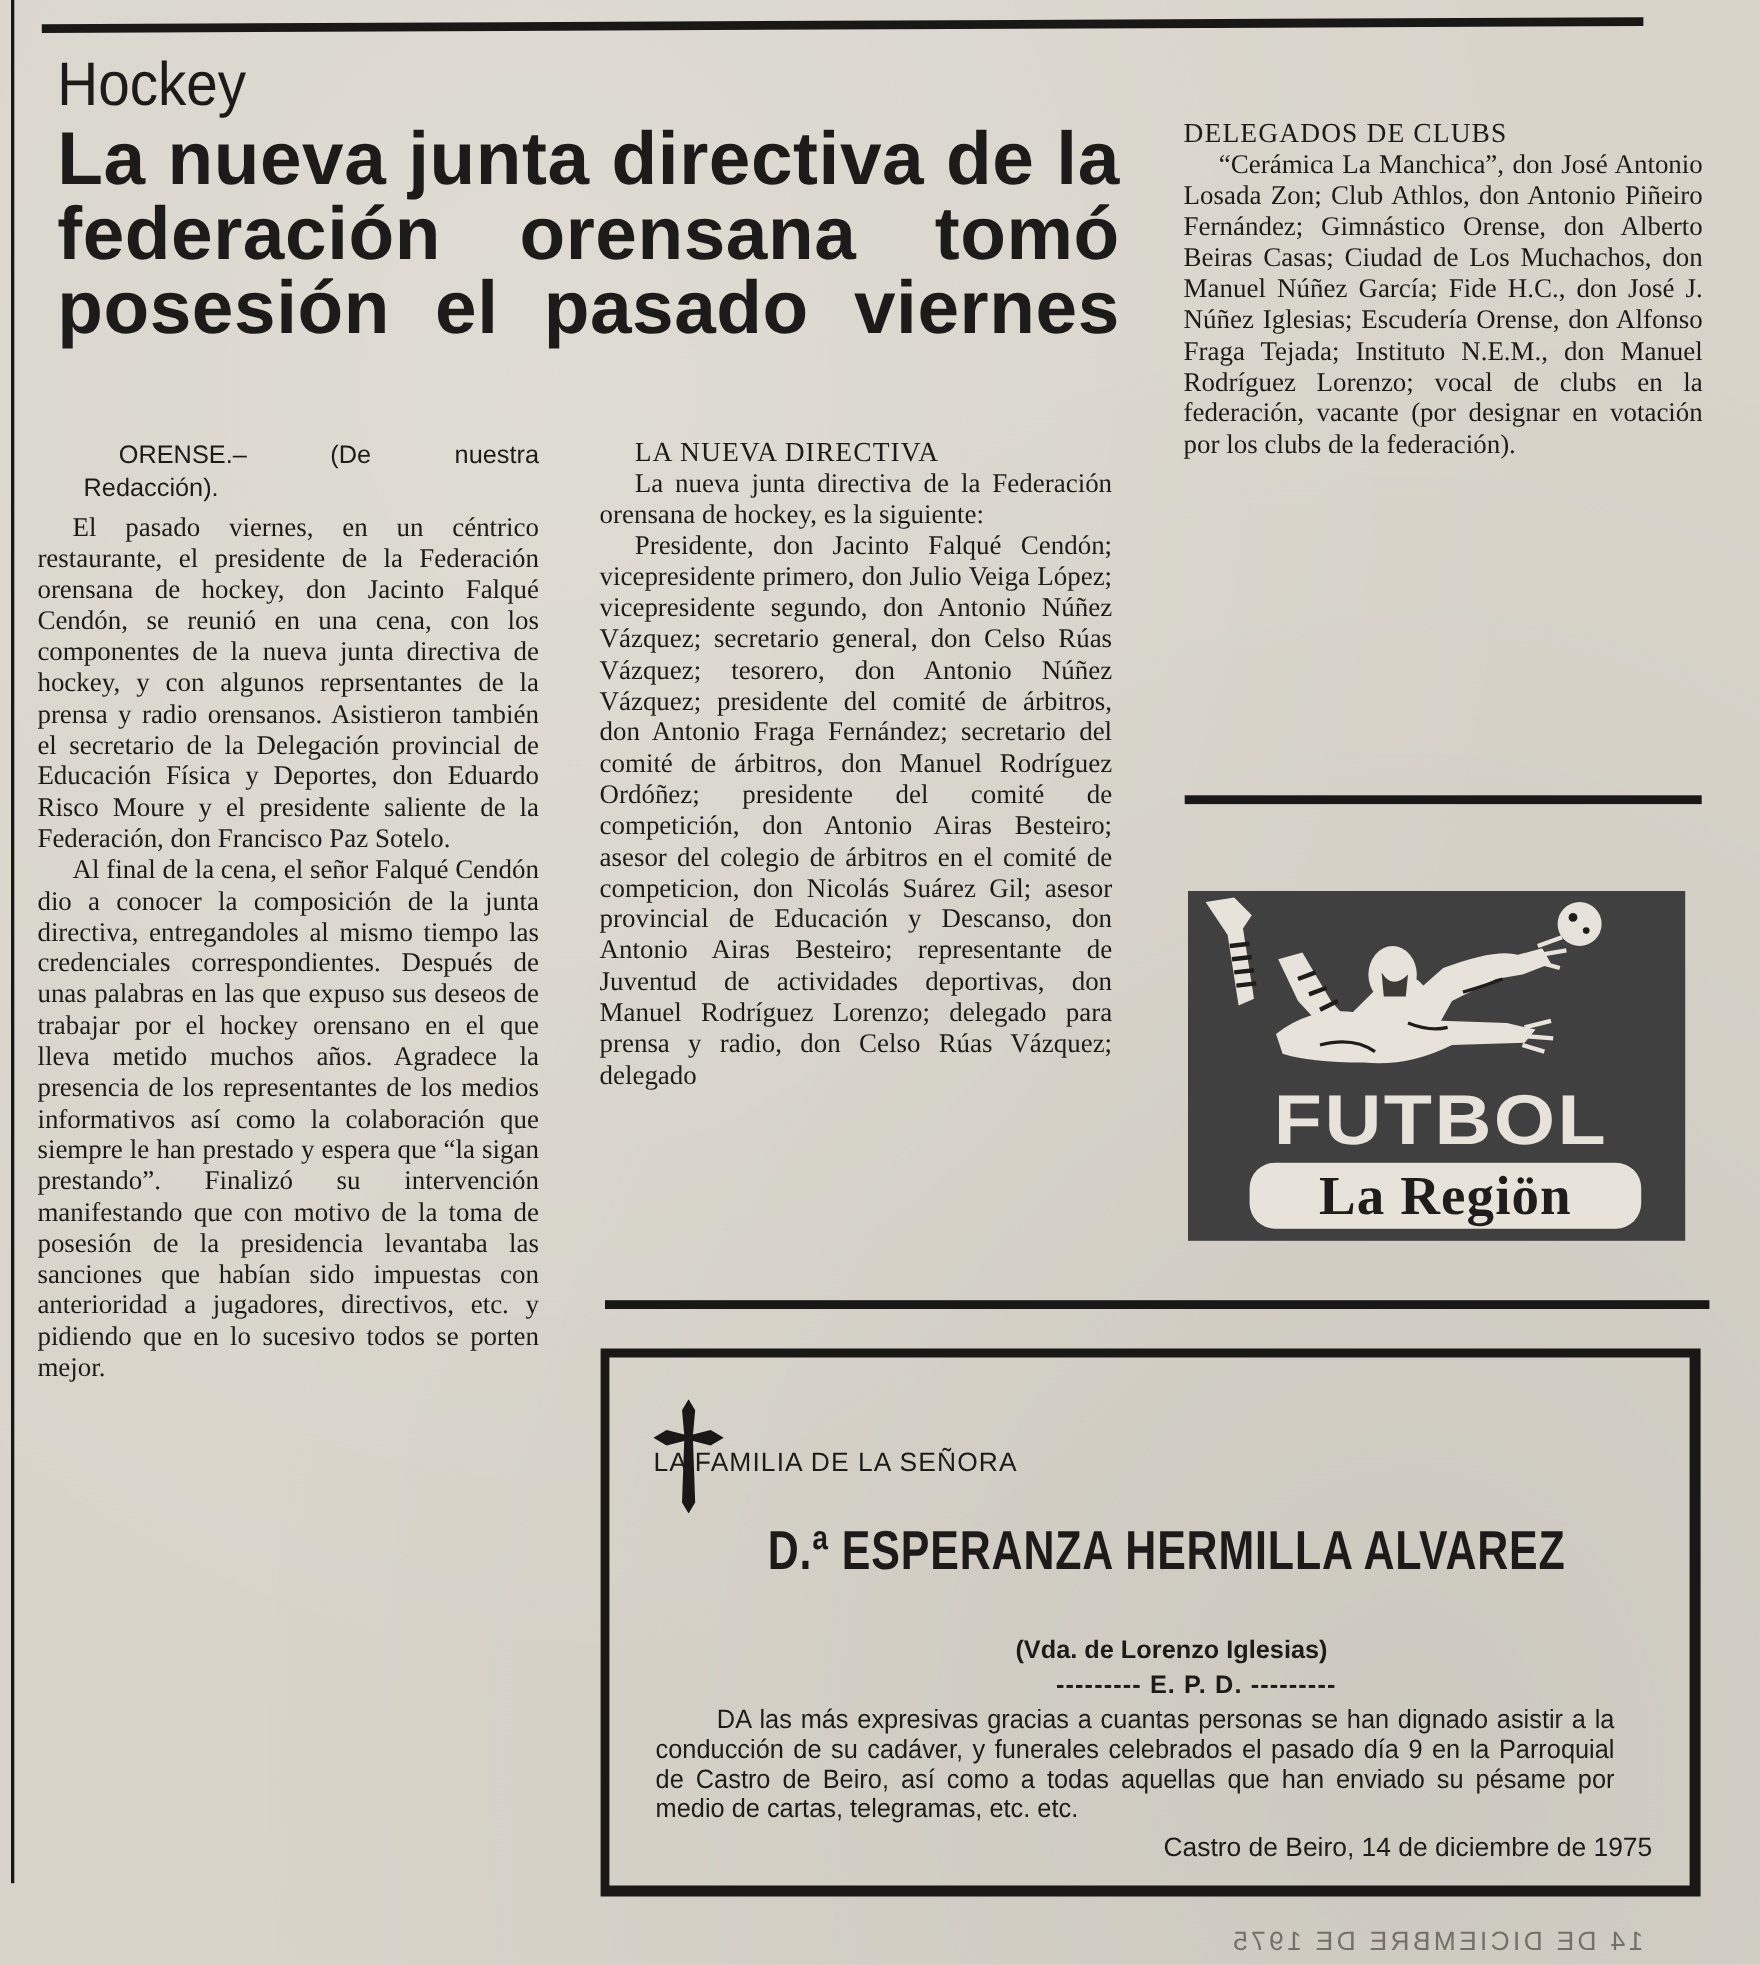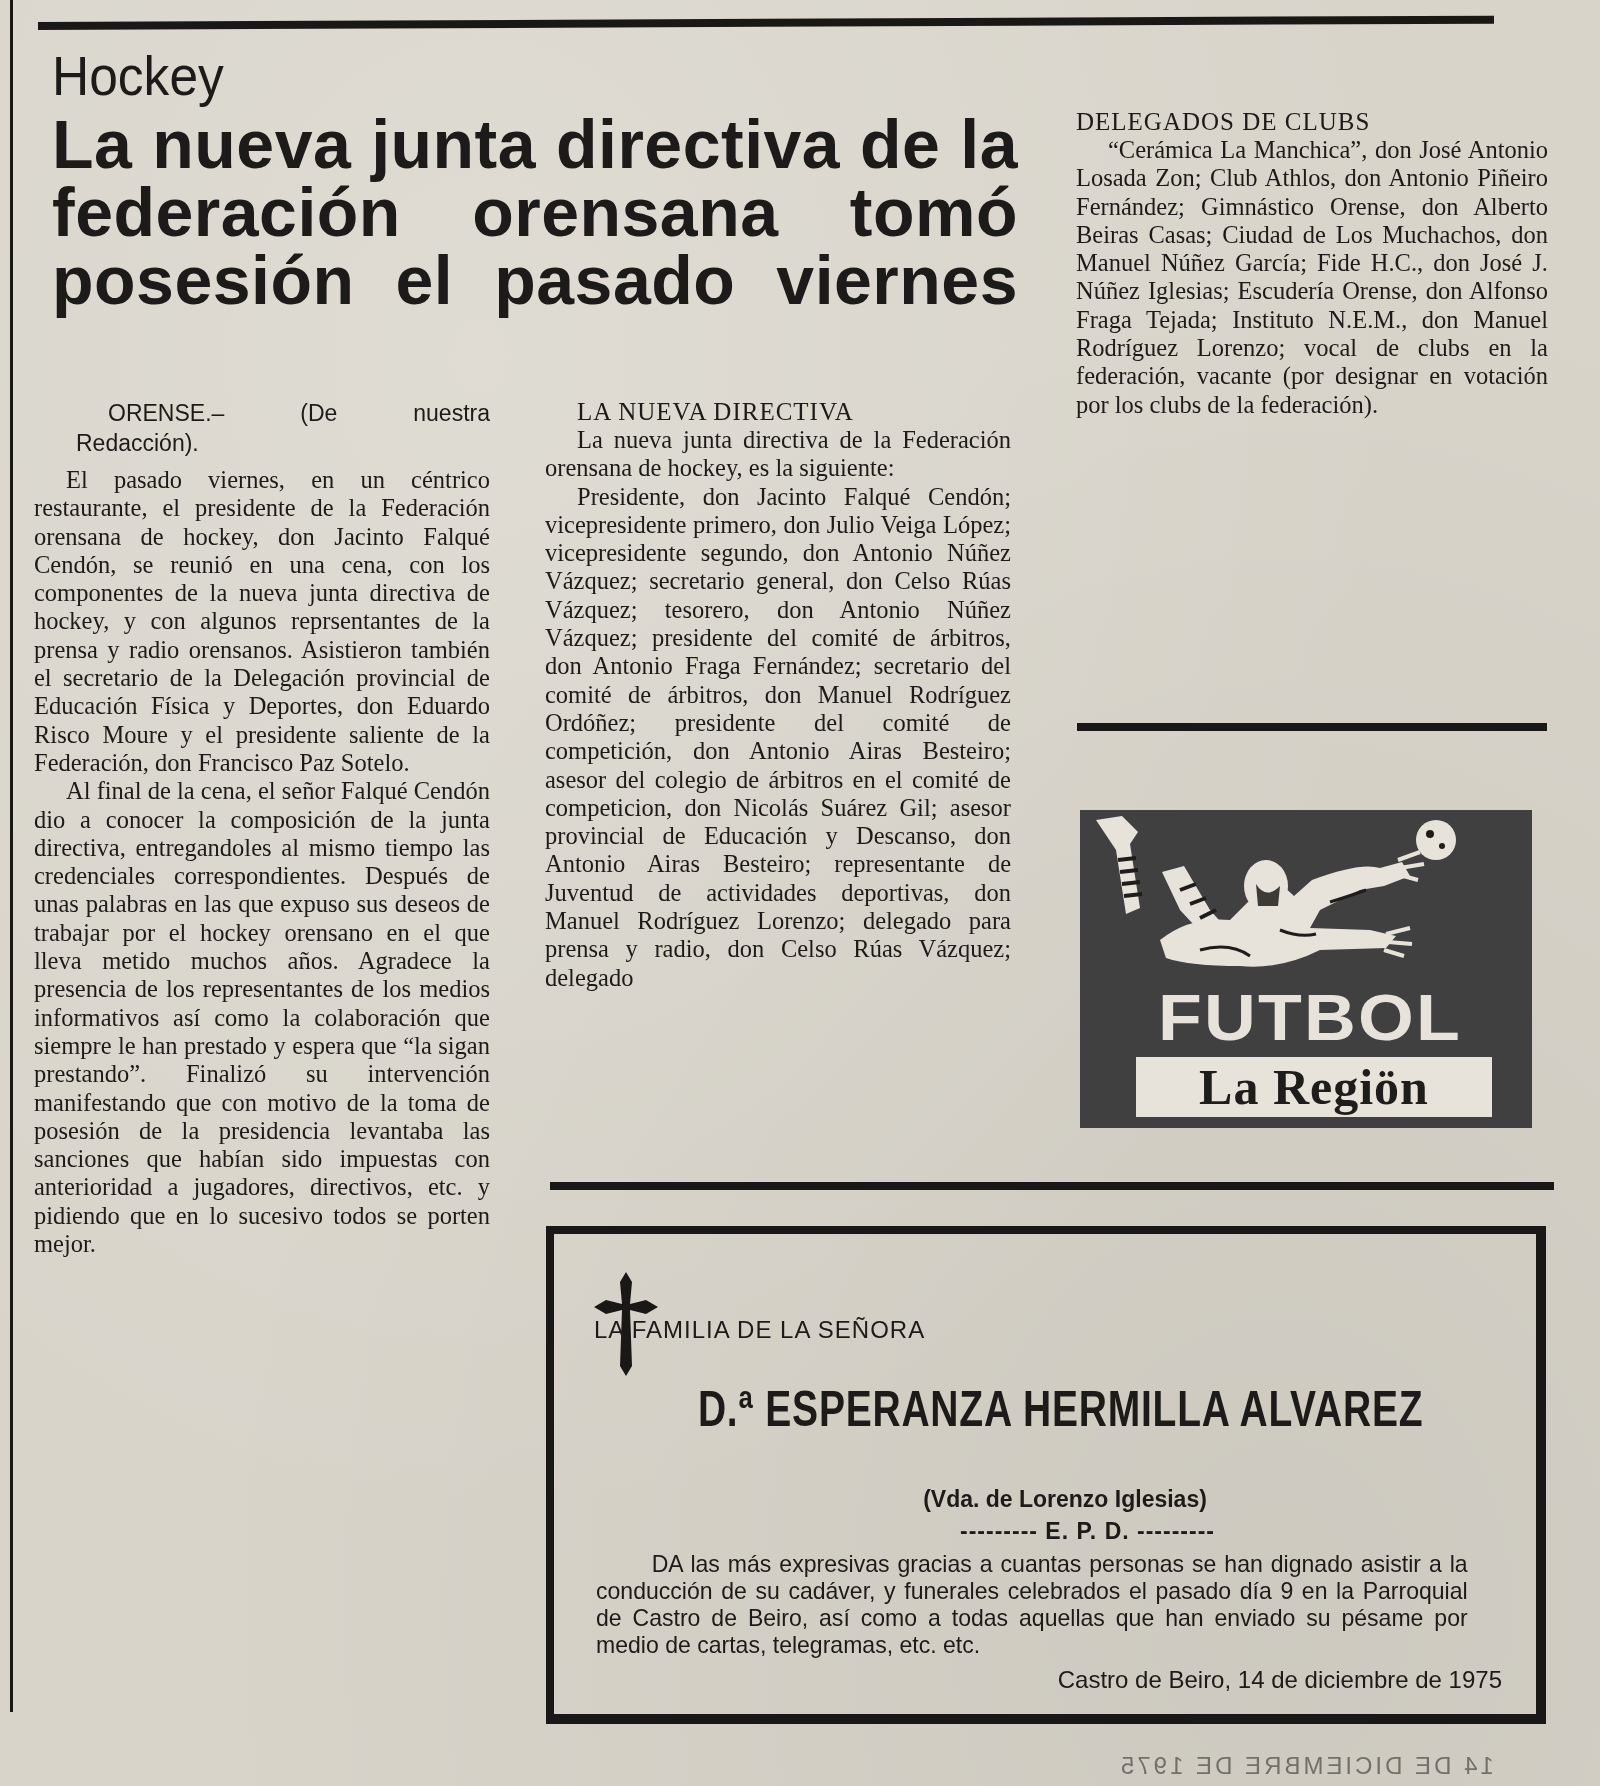--- a/index.html
+++ b/index.html
@@ -128,20 +128,21 @@
       width: 356px;
       height: 60px;
       background: #e8e3da;
       color: #1f1d1b;
       font-family: "Liberation Serif", "DejaVu Serif", serif;
       font-weight: bold;
       font-size: 50px;
       line-height: 60px;
       text-align: center;
       letter-spacing: 1px;
+      border-radius: 23px;
     }
 
     
     .obit {
       position: absolute;
       left: 546px;
       top: 1226px;
       width: 982px;
       height: 480px;
       border: 8px solid #1a1816;

